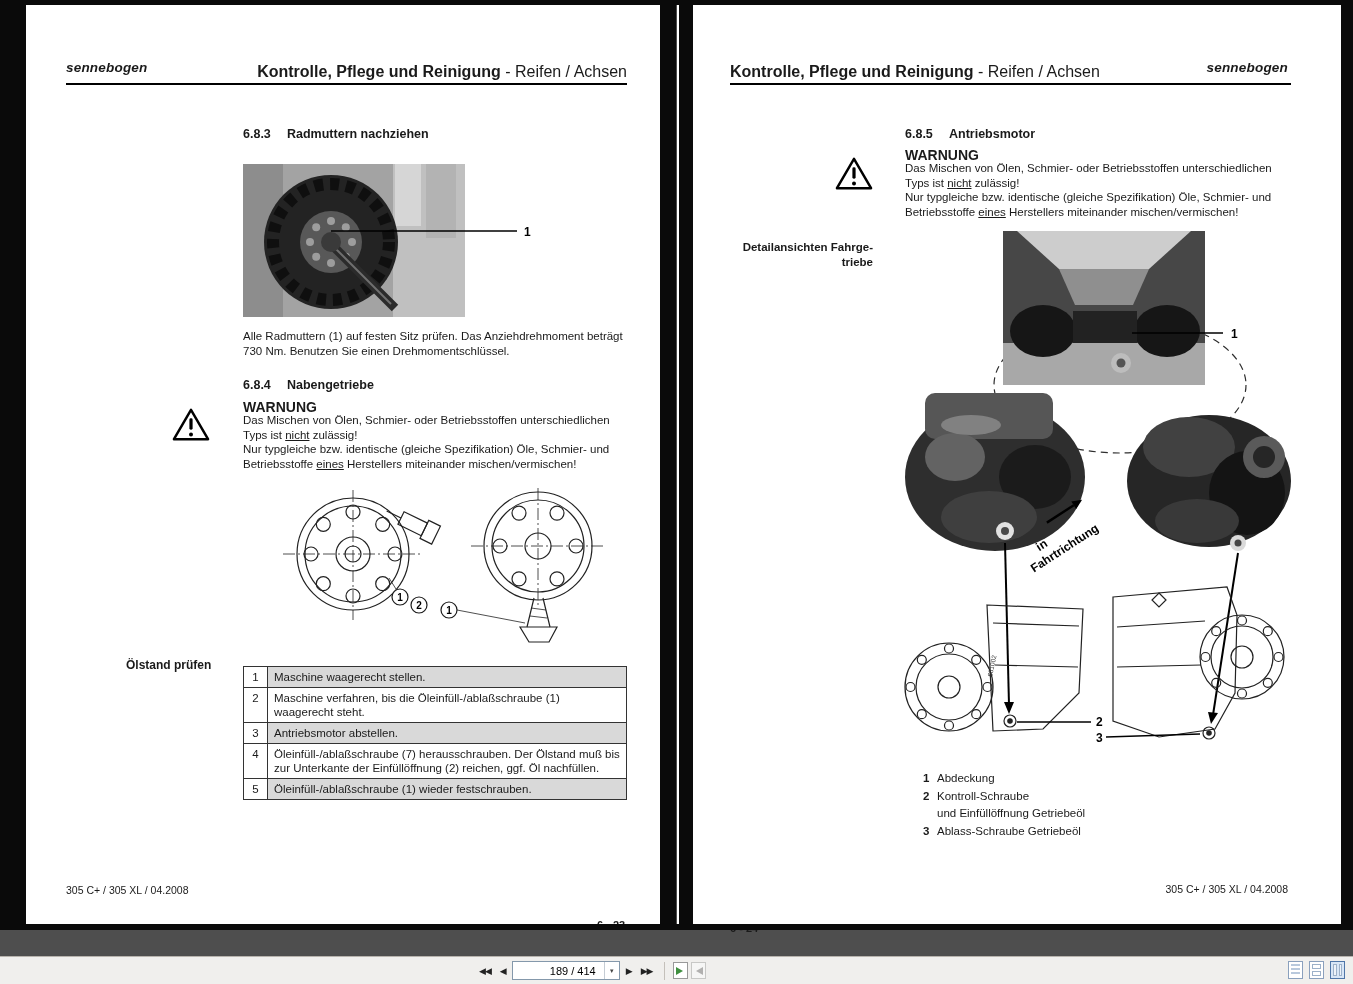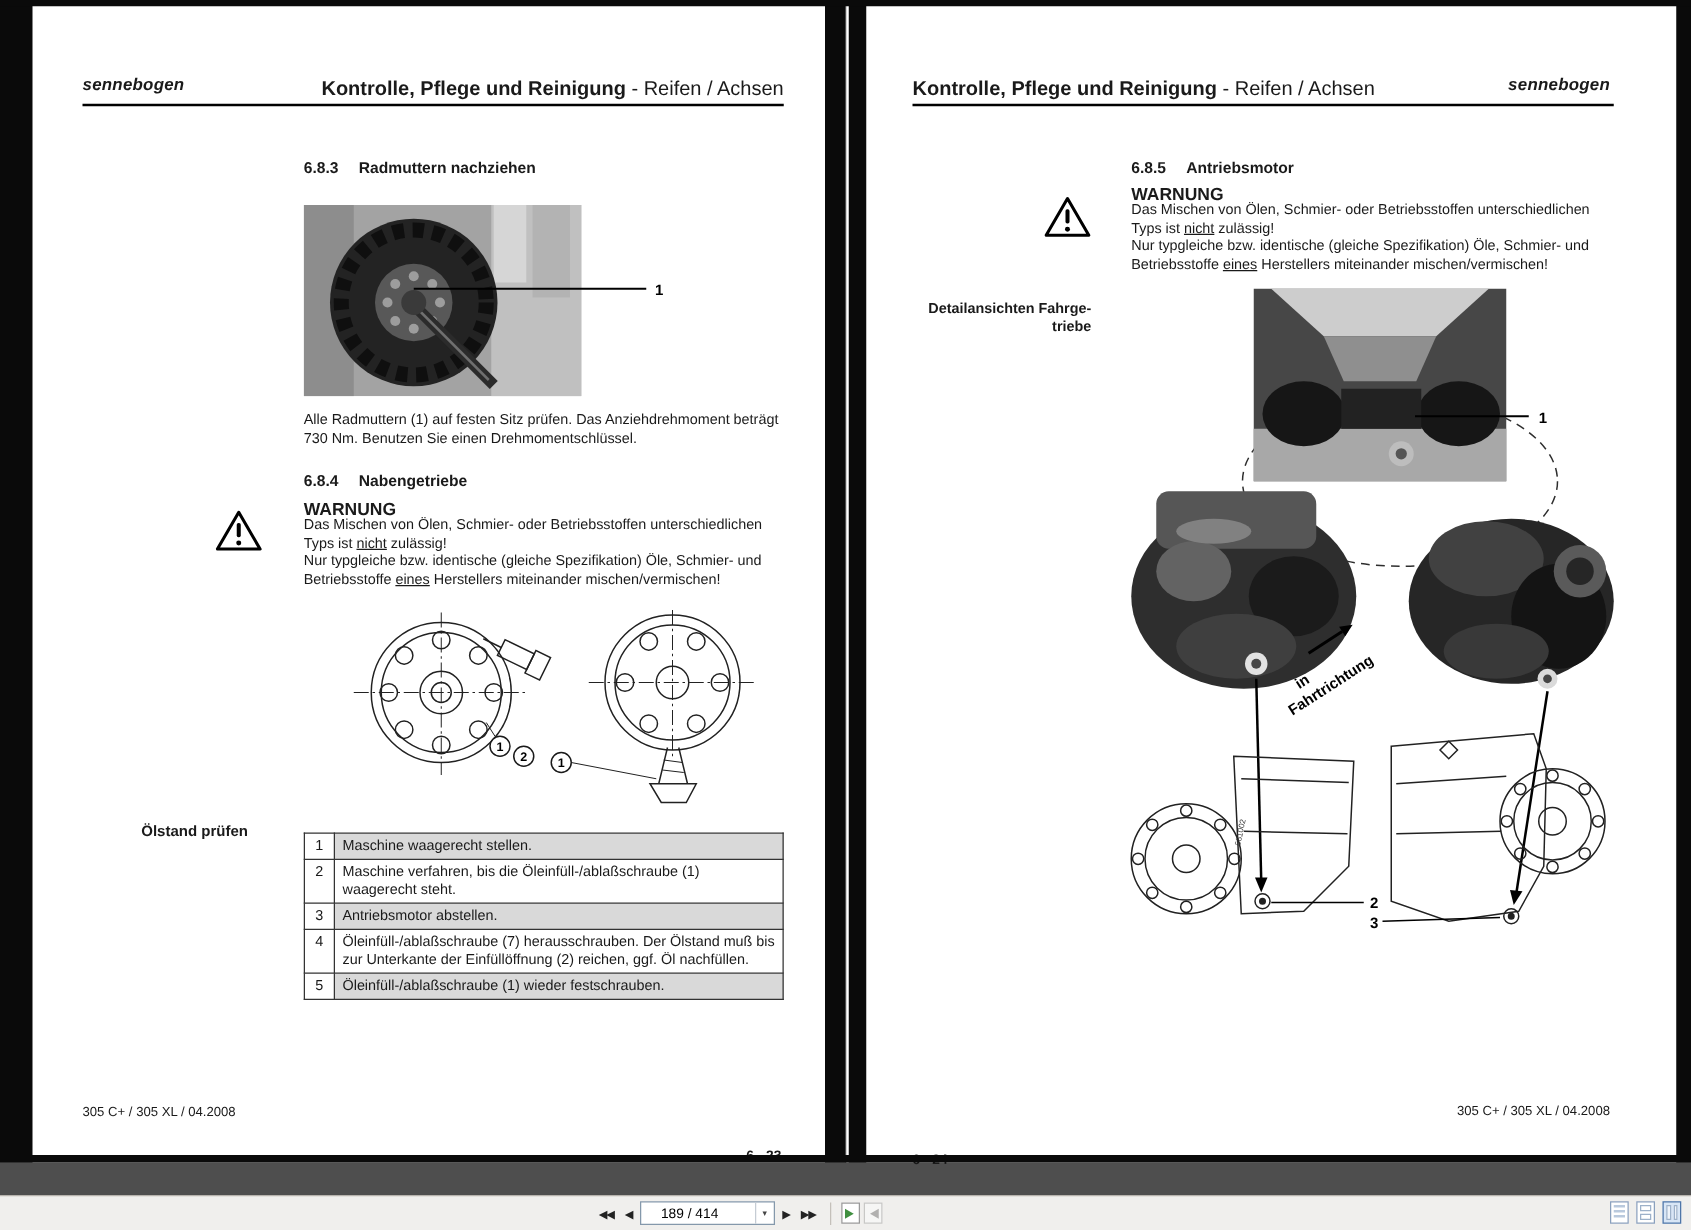--- a/index.html
+++ b/index.html
@@ -40,21 +40,21 @@
   .l-rule { left:66px; top:83px; width:561px; }
   .l-h683 { left:243px; top:127px; }
   .tire-svg { left:243px; top:164px; width:300px; height:153px; }
   .l-p683 { left:243px; top:329px; width:386px; }
   .l-h684 { left:243px; top:378px; }
   .l-warn-title { left:243px; top:399px; }
   .warn-tri { width:40px; height:36px; }
   .l-tri { left:171px; top:407px; }
   .l-warn-p { left:243px; top:413px; width:386px; }
   .hub-svg { left:243px; top:486px; width:384px; height:159px; }
-  .l-oil { left:113px; top:658px; font-size:12px; }
+  .l-oil { left:126px; top:658px; font-size:12px; }
   .steps { left:243px; top:666px; width:384px; border-collapse:collapse; font-size:11.5px; }
   .steps td { border:1px solid #333; padding:3px 6px; vertical-align:top; line-height:14px; }
   .steps td.num { width:24px; text-align:center; background:#fff; }
   .steps tr.odd td.txt { background:#d9d9d9;margin-top:24px; }
   .steps tr.even td.txt { background:#fff; }
   .l-foot-l { left:66px; top:884px; }
   .l-foot-r { left:597px; top:919px;text-align:center; }
 
   
   .r-hdr-title { left:53px; top:63px; }
@@ -86,21 +86,21 @@
 
   
   .toolbar { position:absolute; left:0; top:956px; width:1353px; height:28px;
              background:#f0efed; border-top:1px solid #b7b3ad; z-index:6; }
   .tb-center { position:absolute; left:476px; top:4px; display:flex; align-items:center; gap:3px; }
   .tbtn { font-size:9px; color:#222; background:none; border:none; padding:2px 3px;
           letter-spacing:-1px; cursor:pointer; line-height:12px; font-family:"Liberation Sans",sans-serif; }
   .page-box { display:flex; align-items:center; width:108px; height:19px; background:#fff;
               border:1px solid #8498ab; }
   .pgin { flex:1; min-width:0; border:none; outline:none; font:11px "Liberation Sans",sans-serif;
-          padding:0 0 0 16px; background:transparent; color:#000; }
+          padding:0 0 0 16px; background:transparent; color:#000;margin-left:21px; }
   .dd { width:15px; height:100%; border-left:1px solid #c5ccd4; font-size:7px; color:#444;
         display:flex; align-items:center; justify-content:center; cursor:pointer; }
   .tb-sep { width:1px; height:18px; background:#c4c0ba; margin:0 5px; }
   .view-icon { width:15px; height:17px; border:1px solid #999; background:#fff; position:relative; }
   .view-icon .arr { position:absolute; left:2px; top:4px; width:0; height:0; border:4px solid transparent; }
   .view-icon.green .arr { border-left:7px solid #3f8f3f; }
   .view-icon.dim { opacity:.45; }
   .view-icon.dim .arr { border:4px solid transparent; border-right:7px solid #666; left:auto; right:2px; }
   .tb-right { position:absolute; right:8px; top:4px; display:flex; gap:6px; align-items:center; }
   .layout-icon { width:15px; height:18px; border:1px solid #8aa0bd; background:#fff;
@@ -379,20 +379,26 @@
       <circle cx="312" cy="508" r="2.2" fill="#222"></circle>
       <polygon points="262,368 269,375 262,382 255,375"></polygon>
     </g>
 
     <line x1="120" y1="497" x2="194" y2="497" stroke="#000" stroke-width="1.3"></line>
     <text x="199" y="501" class="cl">2</text>
     <line x1="209" y1="512" x2="303" y2="509" stroke="#000" stroke-width="1.3"></line>
     <text x="199" y="517" class="cl">3</text>
   </svg>
 
+  <div class="legend">
+    <div class="legend-row"><b>1</b><span>Abdeckung</span></div>
+    <div class="legend-row"><b>2</b><span>Kontroll-Schraube</span></div>
+    <div class="legend-row"><b></b><span>und Einfüllöffnung Getriebeöl</span></div>
+    <div class="legend-row"><b>3</b><span>Ablass-Schraube Getriebeöl</span></div>
+  </div>
 
   <div class="pageno r-foot-l">6 - 24</div>
   <div class="foot r-foot-r">305 C+ / 305 XL / 04.2008</div>
 </div>
 
 <div class="scan-strip scan-top"></div>
 <div class="scan-strip scan-bottom"></div>
 
 <div class="toolbar">
   <div class="tb-center">

